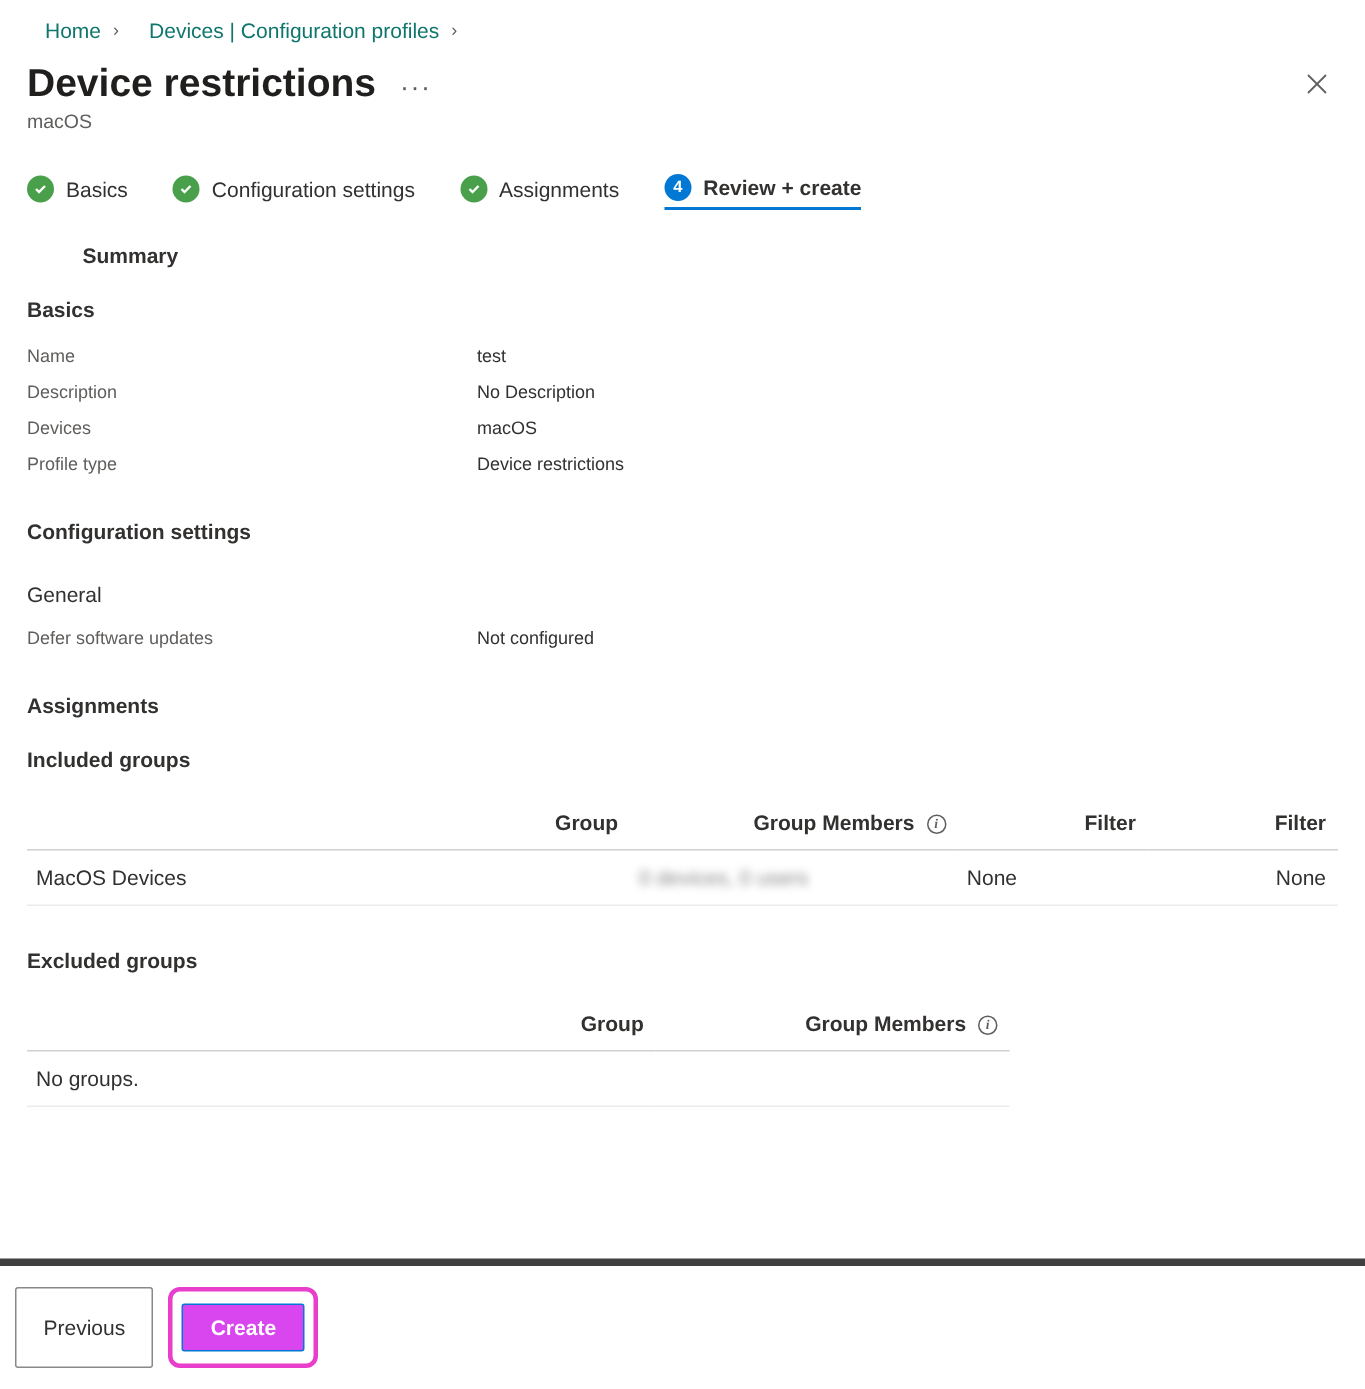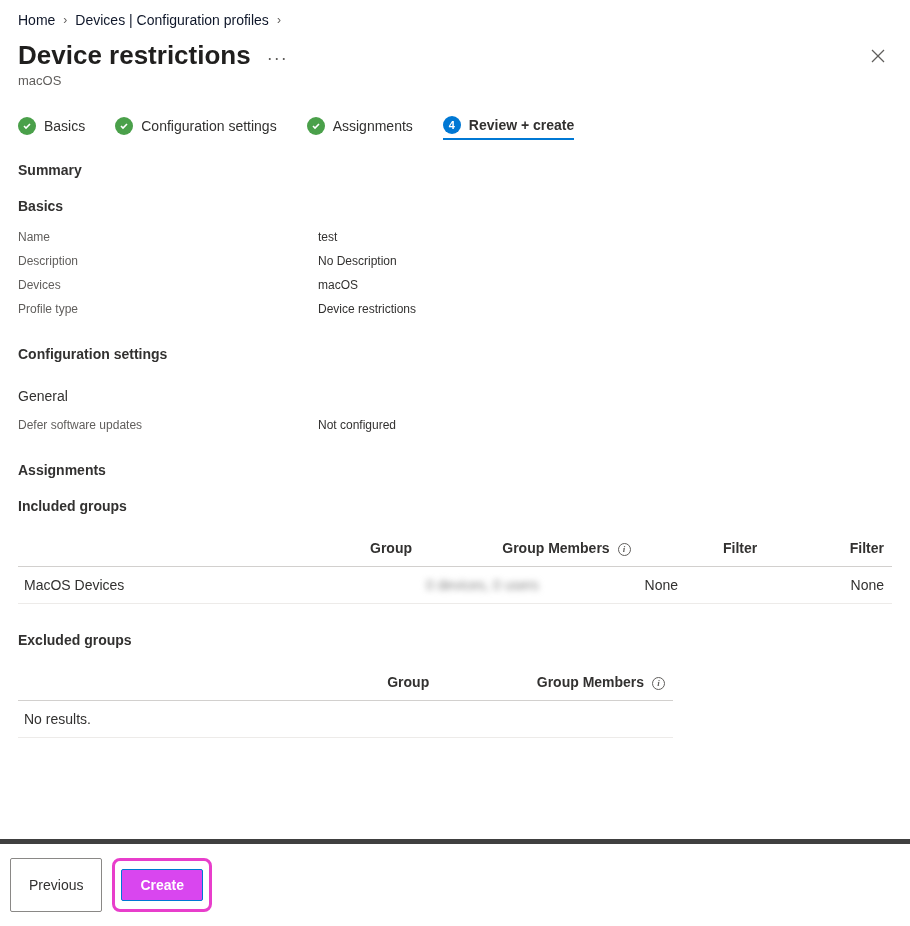--- a/index.html
+++ b/index.html
@@ -20,23 +20,24 @@
       padding: 12px 18px 0 18px;
     }
     .breadcrumb {
       display: flex;
       align-items: center;
       gap: 8px;
       font-size: 14px;
       margin-bottom: 12px;
     }
     .breadcrumb a {
-      color: #0f172a;
+      color: #0f766e;
       text-decoration: none;
       cursor: pointer;
+      margin-left: 12px;
     }
     .breadcrumb .chevron {
       color: #605e5c;
       font-size: 12px;
     }
     .title-row {
       display: flex;
       align-items: center;
       justify-content: space-between;
       margin-bottom: 2px;
@@ -110,21 +111,21 @@
     .step.active .step-label {
       font-weight: 600;
     }
     h3.section-heading {
       font-size: 14px;
       font-weight: 600;
       color: #323130;
       margin-top: 20px;
       margin-bottom: 16px;
     }
-    h3.section-heading.top { margin-top: 0; }
+    h3.section-heading.top { margin-top: 0; margin-left: 37px; }
     .kv-row {
       display: flex;
       margin-bottom: 10px;
       font-size: 12px;
     }
     .kv-key {
       width: 300px;
       color: #605e5c;
       flex-shrink: 0;
     }
@@ -328,21 +329,21 @@
       <tr>
         <th style="width:64%">Group</th>
         <th>
           <span>Group Members</span>
           <span class="info-icon">i</span>
         </th>
       </tr>
     </thead>
     <tbody>
       <tr>
-        <td colspan="2">No results.</td>
+        <td colspan="2">No groups.</td>
       </tr>
     </tbody>
   </table>
 
 </div>
 
 <div class="footer">
   <button class="btn btn-secondary">Previous</button>
   <span class="highlight">
     <button class="btn btn-primary">Create</button>

